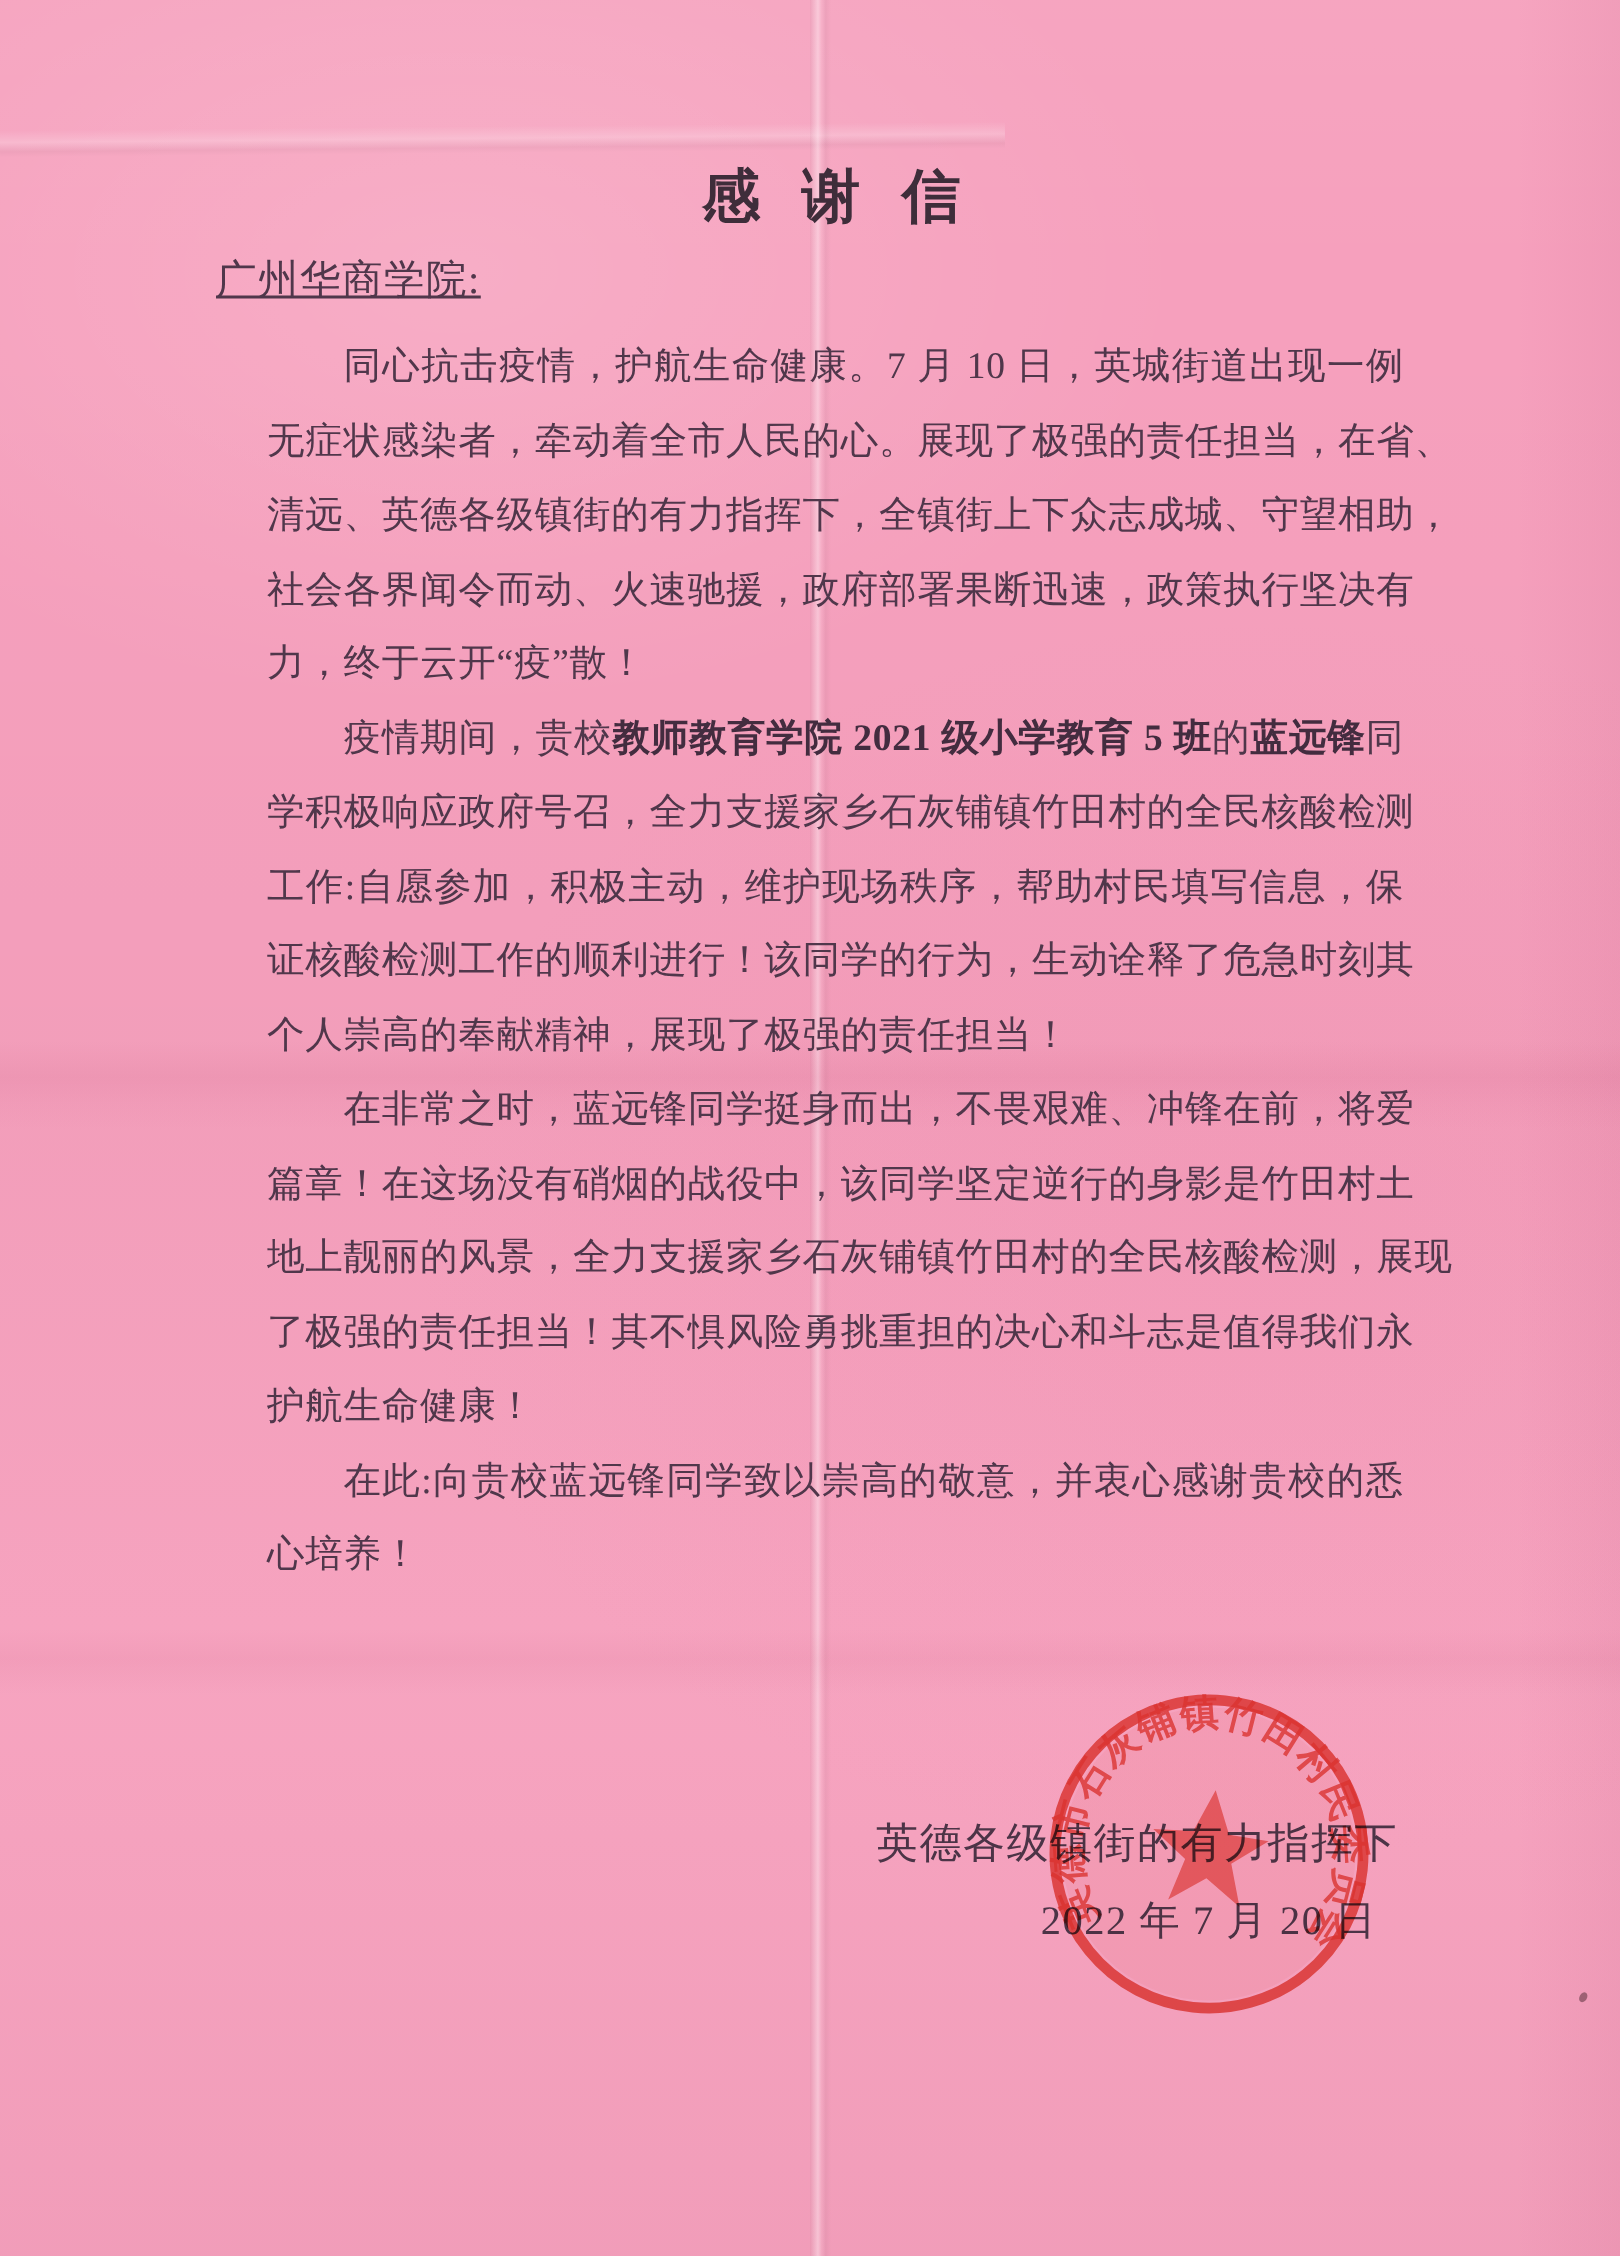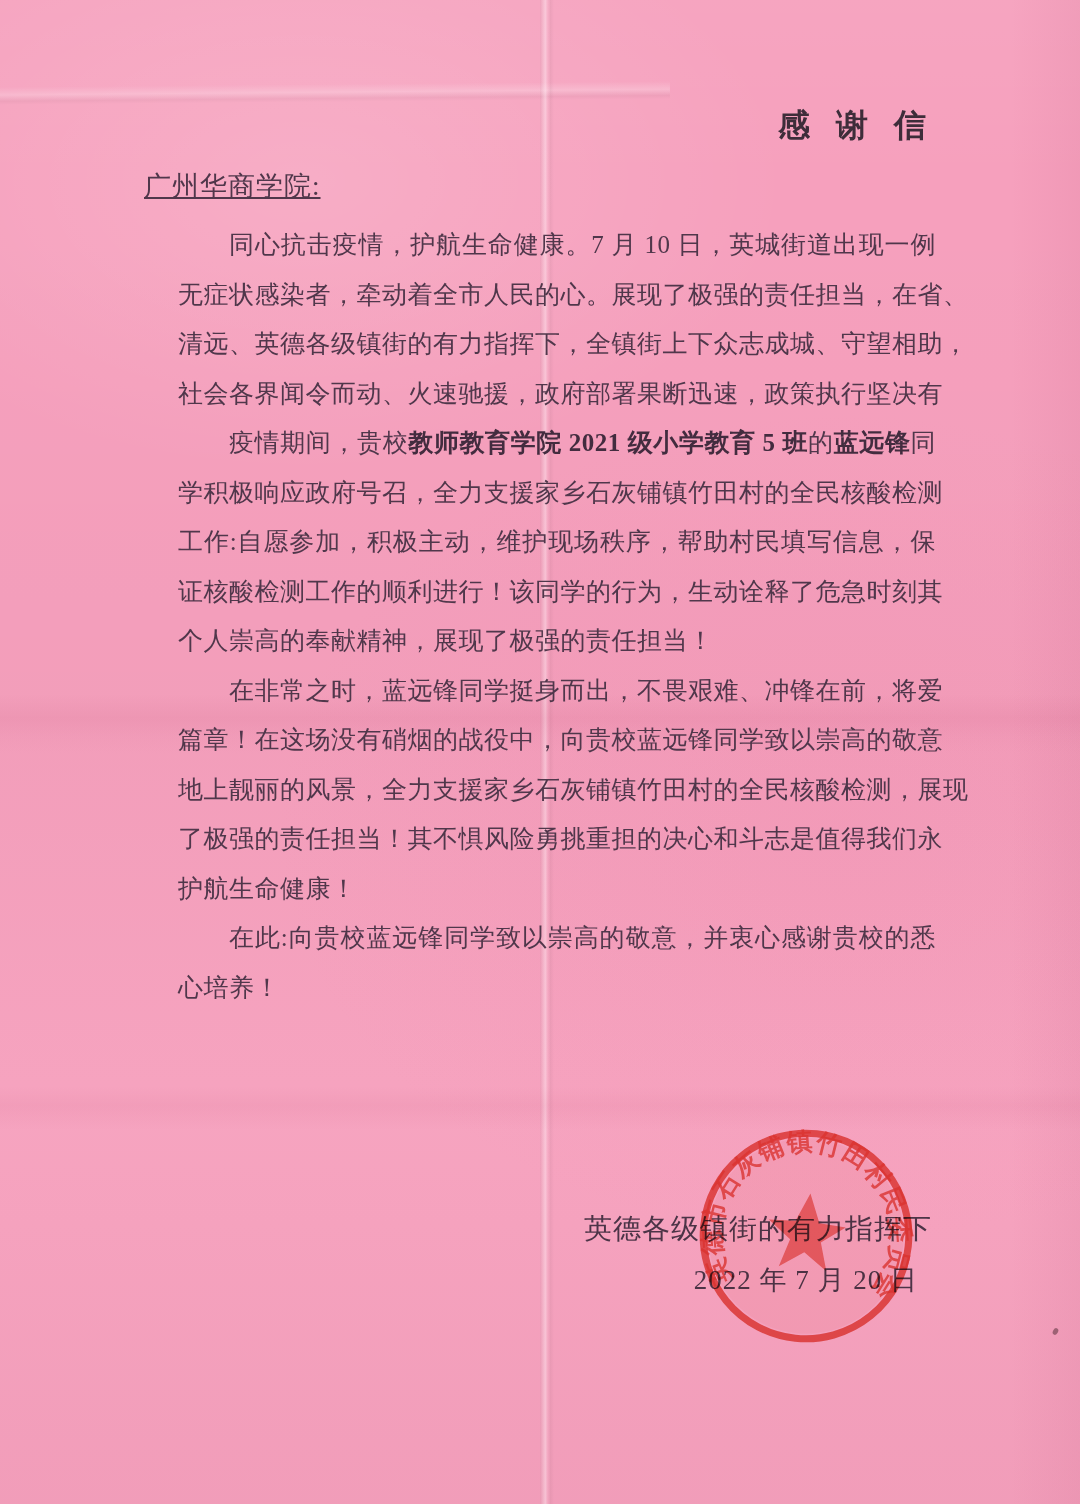--- a/index.html
+++ b/index.html
@@ -38,22 +38,22 @@
     position:absolute;top:0;bottom:0;right:0;width:70px;
     background:linear-gradient(90deg, rgba(0,0,0,0) 0%, rgba(150,40,80,0.06) 100%);
   }
   .speck{
     position:absolute;left:1053px;top:1328px;width:5px;height:7px;border-radius:50%;
     background:rgba(90,50,60,0.55);transform:rotate(30deg);
   }
   
   .title{
     position:absolute;left:142px;top:104px;width:793px;height:50px;
-    text-align:right;text-indent:40px;
-    font-size:32px;font-weight:700;letter-spacing:9px;color:#3e2d3a;
+    text-align:center;text-indent:40px;
+    font-size:39px;font-weight:700;letter-spacing:9px;color:#3e2d3a;
   }
   .salutation{
     position:absolute;left:144px;top:168px;width:793px;
     font-size:27px;letter-spacing:1px;text-decoration:underline;
   }
   .body-lines{
     position:absolute;left:143px;top:220px;width:793px;
   }
   .line{
     height:49.5px;line-height:49.5px;
@@ -93,27 +93,28 @@
   <div class="shade-right"></div>
   <div class="speck"></div>
 
   <div class="title">感 谢 信</div>
   <div class="salutation">广州华商学院:</div>
   <div class="body-lines">
       <div class="line indent"><span>同心抗击疫情，护航生命健康。7 月 10 日，英城街道出现一例</span></div>
       <div class="line"><span>无症状感染者，牵动着全市人民的心。展现了极强的责任担当，在省、</span></div>
       <div class="line"><span>清远、英德各级镇街的有力指挥下，全镇街上下众志成城、守望相助，</span></div>
       <div class="line"><span>社会各界闻令而动、火速驰援，政府部署果断迅速，政策执行坚决有</span></div>
+      <div class="line left"><span>力，终于云开“疫”散！</span></div>
       <div class="line indent"><span>疫情期间，贵校</span><span class="bold">教师教育学院 2021 级小学教育 5 班</span><span>的</span><span class="bold">蓝远锋</span><span>同</span></div>
       <div class="line"><span>学积极响应政府号召，全力支援家乡石灰铺镇竹田村的全民核酸检测</span></div>
       <div class="line"><span>工作:自愿参加，积极主动，维护现场秩序，帮助村民填写信息，保</span></div>
       <div class="line"><span>证核酸检测工作的顺利进行！该同学的行为，生动诠释了危急时刻其</span></div>
       <div class="line left"><span>个人崇高的奉献精神，展现了极强的责任担当！</span></div>
       <div class="line indent"><span>在非常之时，蓝远锋同学挺身而出，不畏艰难、冲锋在前，将爱</span></div>
-      <div class="line"><span>篇章！在这场没有硝烟的战役中，向贵校蓝远锋同学致以崇高的敬意</span></div>
+      <div class="line"><span>篇章！在这场没有硝烟的战役中，该同学坚定逆行的身影是竹田村土</span></div>
       <div class="line"><span>地上靓丽的风景，全力支援家乡石灰铺镇竹田村的全民核酸检测，展现</span></div>
       <div class="line"><span>了极强的责任担当！其不惧风险勇挑重担的决心和斗志是值得我们永</span></div>
       <div class="line left"><span>护航生命健康！</span></div>
       <div class="line indent"><span>在此:向贵校蓝远锋同学致以崇高的敬意，并衷心感谢贵校的悉</span></div>
       <div class="line left"><span>心培养！</span></div>
     </div>
 
   <div class="signature">英德各级镇街的有力指挥下</div>
   <div class="dateline">2022 年 7 月 20 日</div>
 

